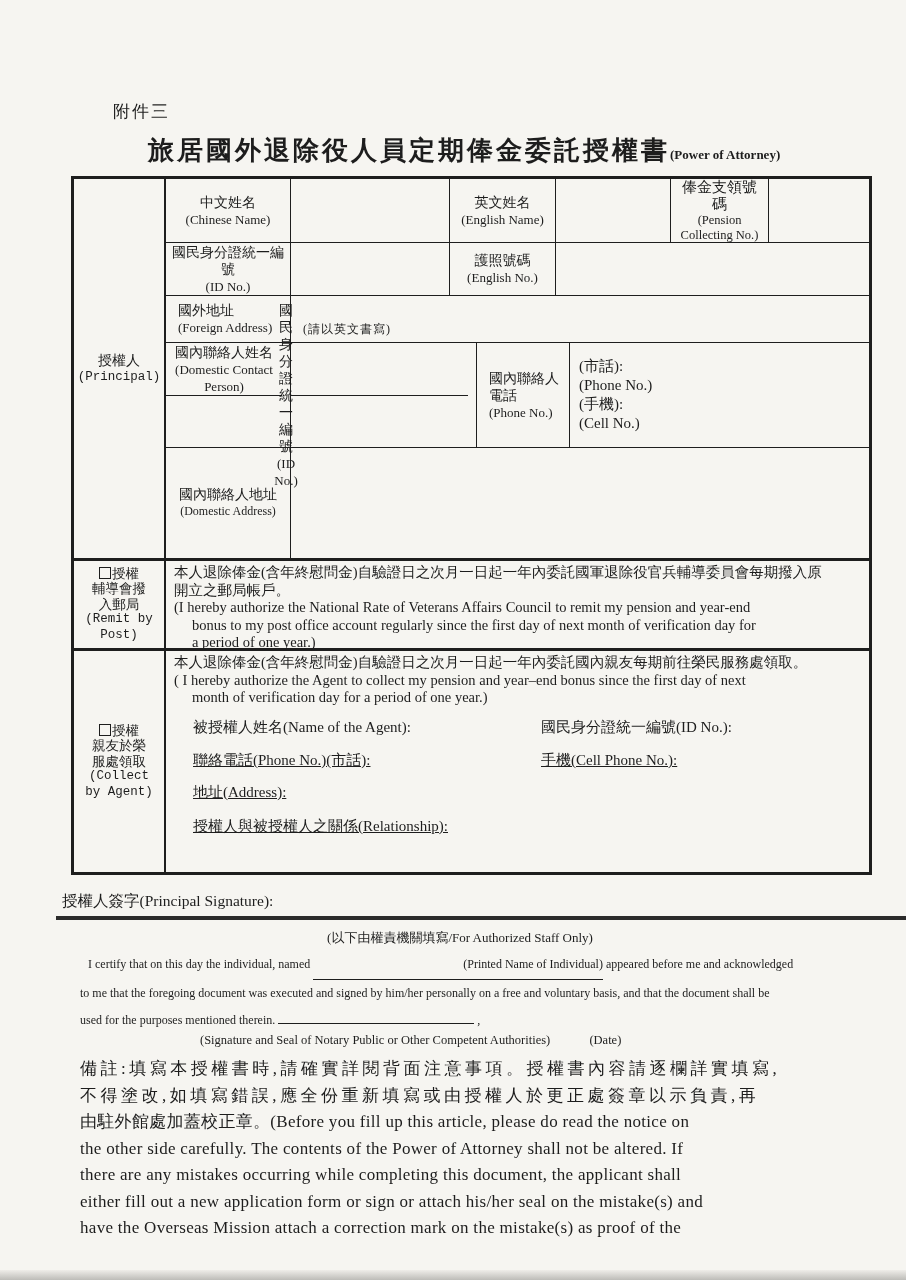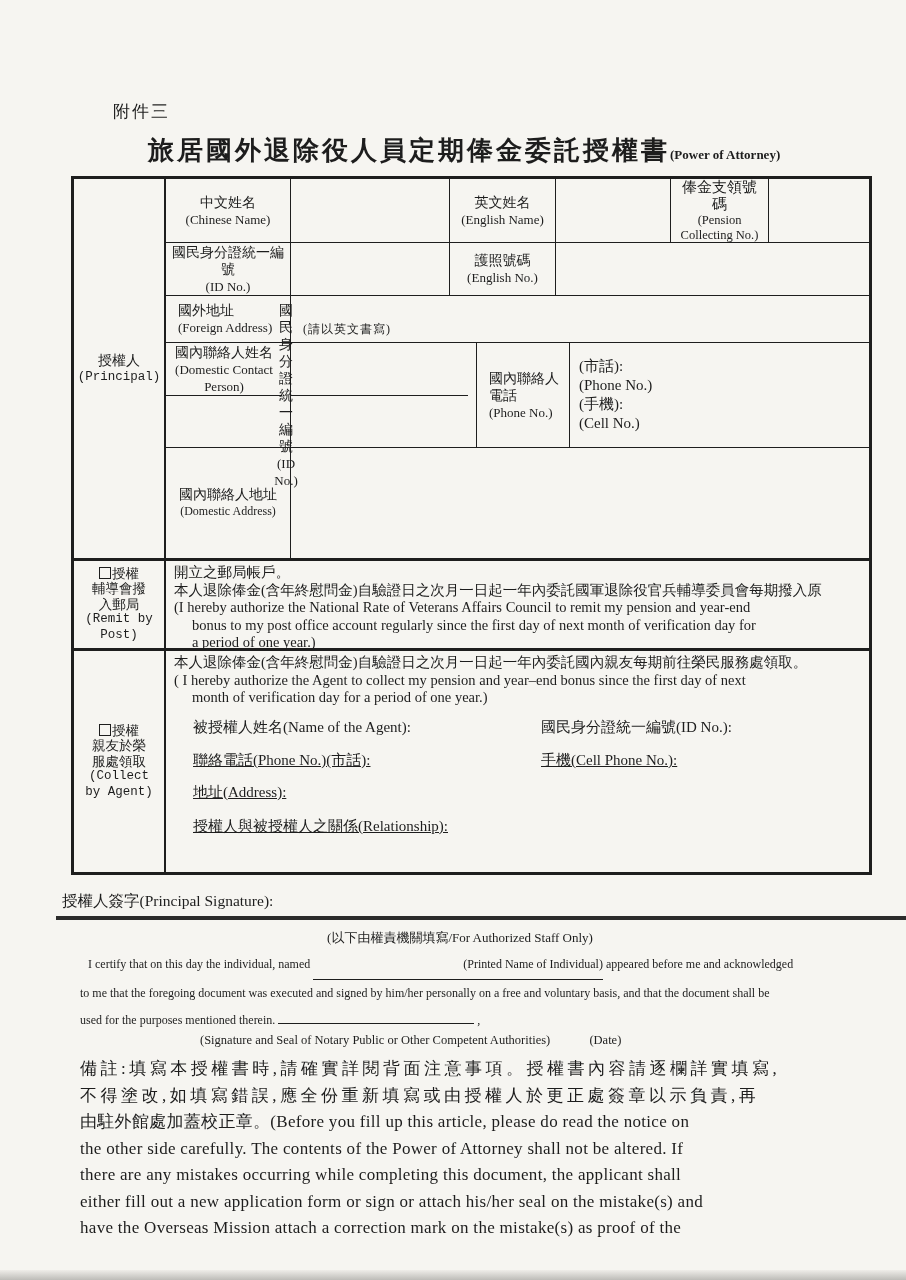--- a/index.html
+++ b/index.html
@@ -172,22 +172,22 @@
 
   <div class="section" style="height:90px;">
     <div class="side-label" style="font-size:13.5px; line-height:15.5px;">
       <div><span class="checkbox"></span><span>授權</span></div>
       <div>輔導會撥</div>
       <div>入郵局</div>
       <div class="mono">(Remit by</div>
       <div class="mono">Post)</div>
     </div>
     <div class="sec-body auth-body">
+      <div>本人退除俸金(含年終慰問金)自驗證日之次月一日起一年內委託國軍退除役官兵輔導委員會每期撥入原</div>
       <div>開立之郵局帳戶。</div>
-      <div>本人退除俸金(含年終慰問金)自驗證日之次月一日起一年內委託國軍退除役官兵輔導委員會每期撥入原</div>
       <div>(I hereby authorize the National Rate of Veterans Affairs Council to remit my pension and year-end</div>
       <div class="indent">bonus to my post office account regularly since the first day of next month of verification day for</div>
       <div class="indent">a period of one year.)</div>
     </div>
   </div>
 
   <div class="section">
     <div class="side-label" style="font-size:13.5px; line-height:15.5px;">
       <div><span class="checkbox"></span><span>授權</span></div>
       <div>親友於榮</div>

